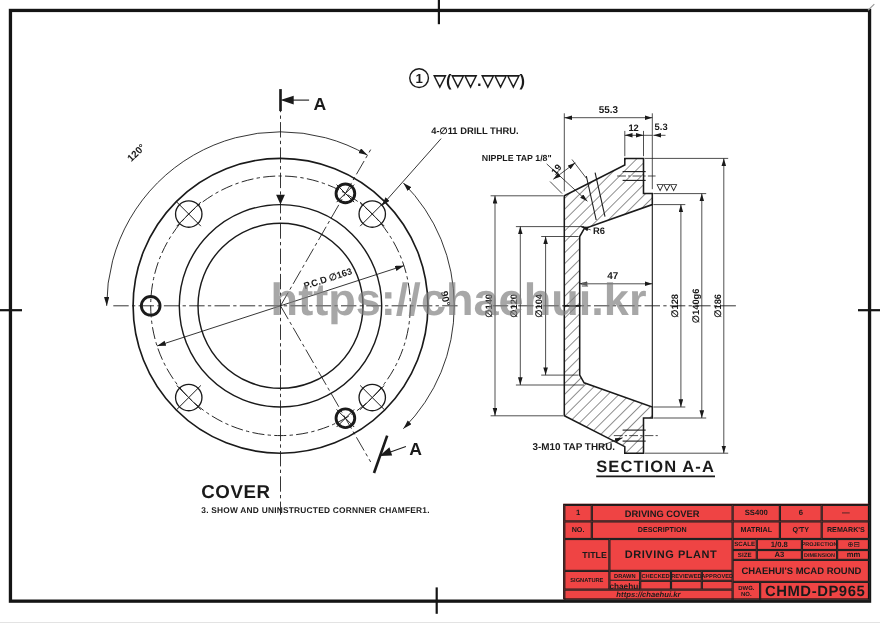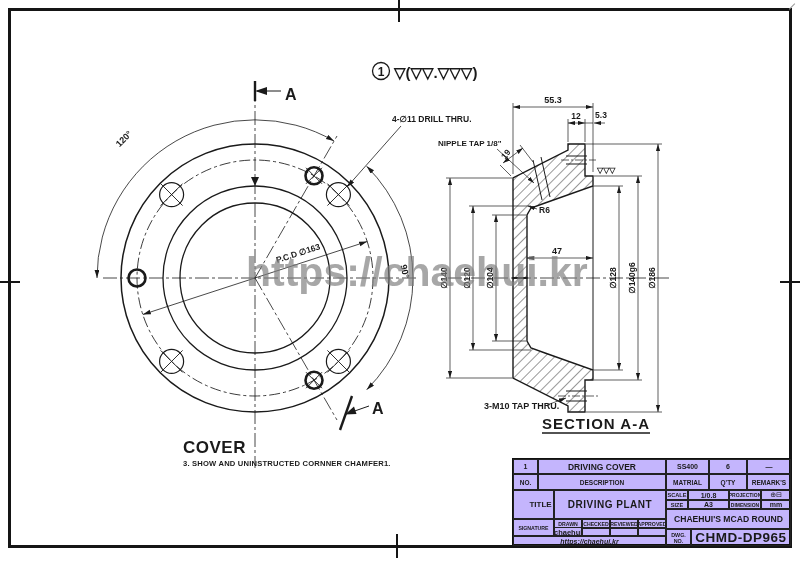--- a/index.html
+++ b/index.html
@@ -13,21 +13,21 @@
   #dwg{position:absolute;left:0;top:0;}
   
   .watermark{position:absolute;left:246px;top:249px;font-size:41px;font-weight:bold;
              letter-spacing:0px;color:rgba(125,125,125,0.68);white-space:nowrap;z-index:6;}
   
   .note{position:absolute;left:183px;top:438px;z-index:3;}
   .note h3{margin:0;font-size:17px;font-weight:bold;letter-spacing:.5px;}
   .note p{margin:1px 0 0 0;font-size:7.6px;font-weight:bold;letter-spacing:.2px;}
   
   .tb{position:absolute;left:512px;top:458px;width:278px;height:87px;border:1.6px solid #111;
-      box-sizing:border-box;z-index:4;background:#c4b5fd;}
+      box-sizing:border-box;z-index:4;background:#ef4444;}
   .c{position:absolute;box-sizing:border-box;border:0.5px solid #222;display:flex;
      align-items:center;justify-content:center;overflow:visible;white-space:nowrap;}
   .lab{font-size:5.6px;font-weight:bold;}
   .val{font-size:7px;font-weight:bold;}
   .big{font-size:10px;font-weight:bold;letter-spacing:.5px;}
 </style>
 </head>
 <body>
 <div id="page">
 

